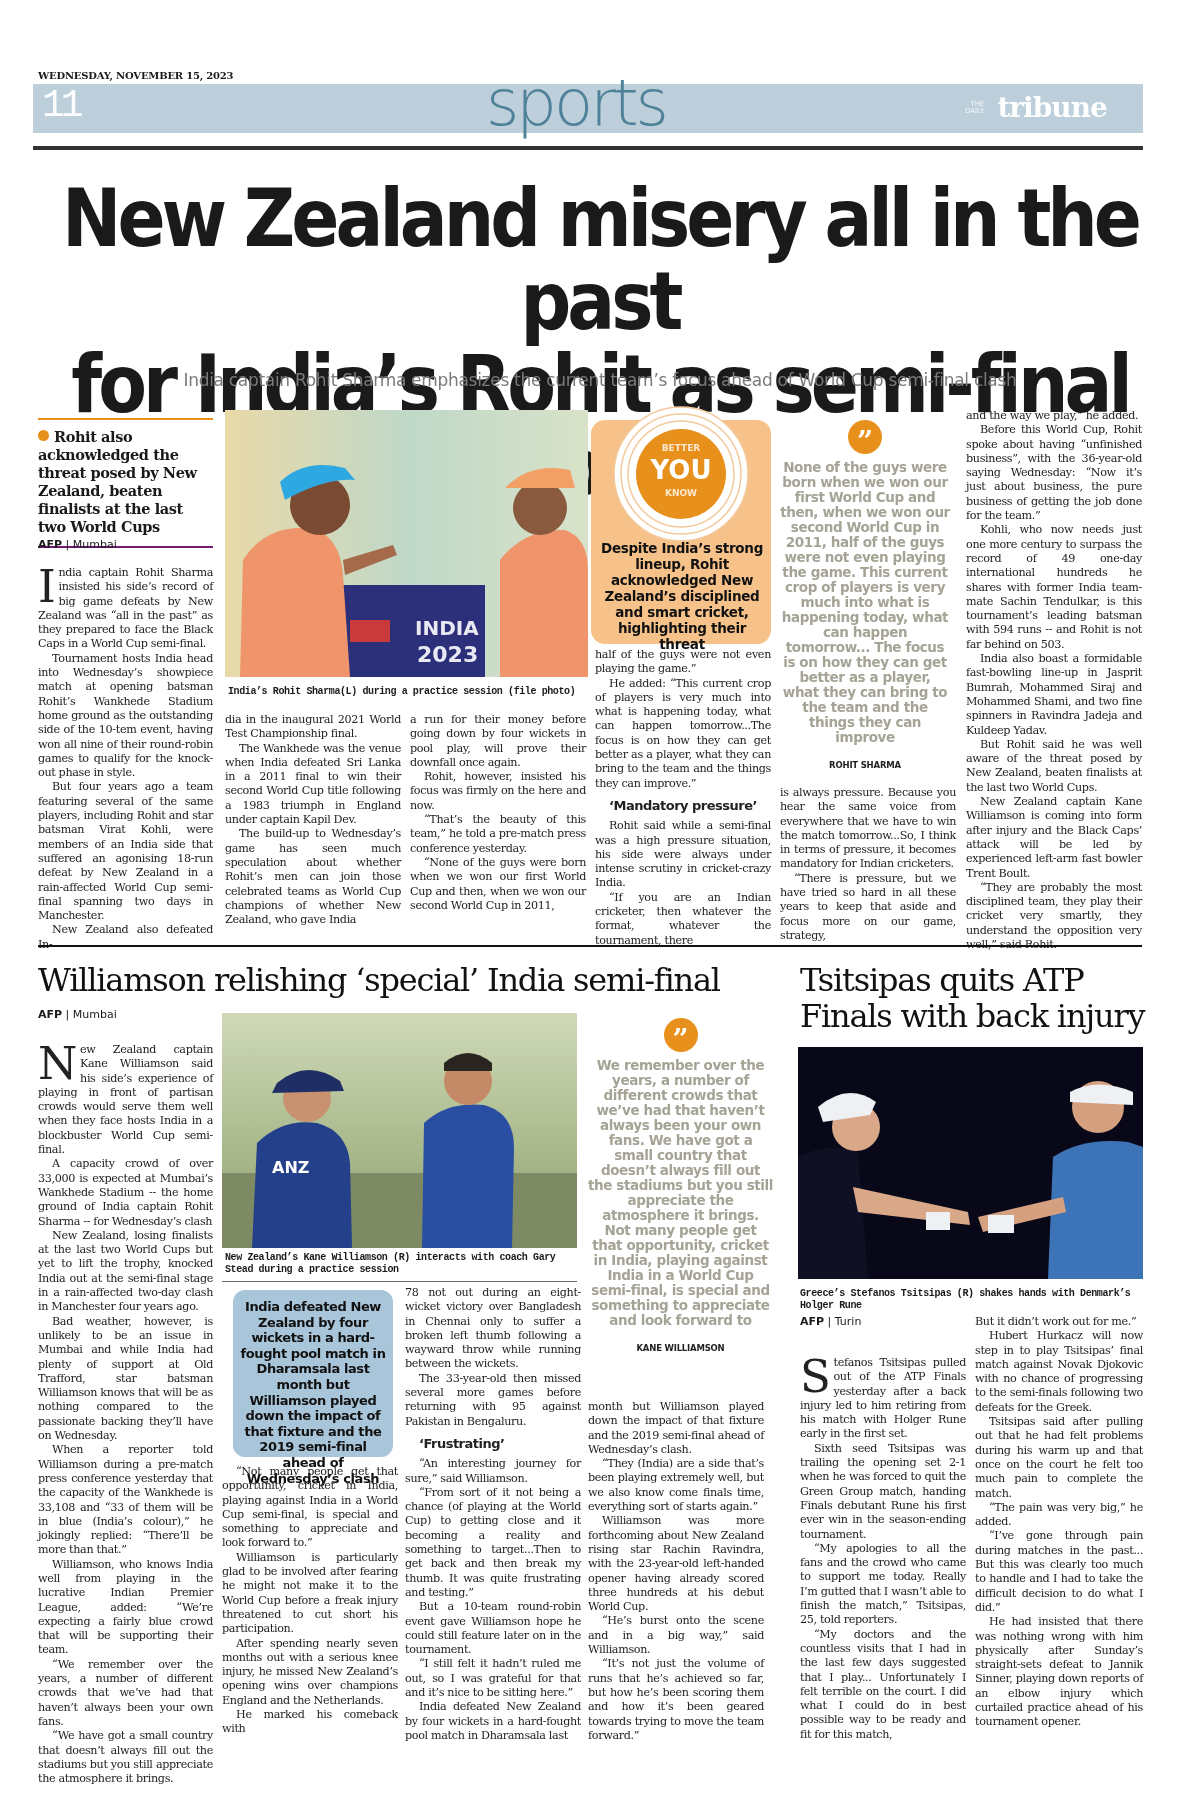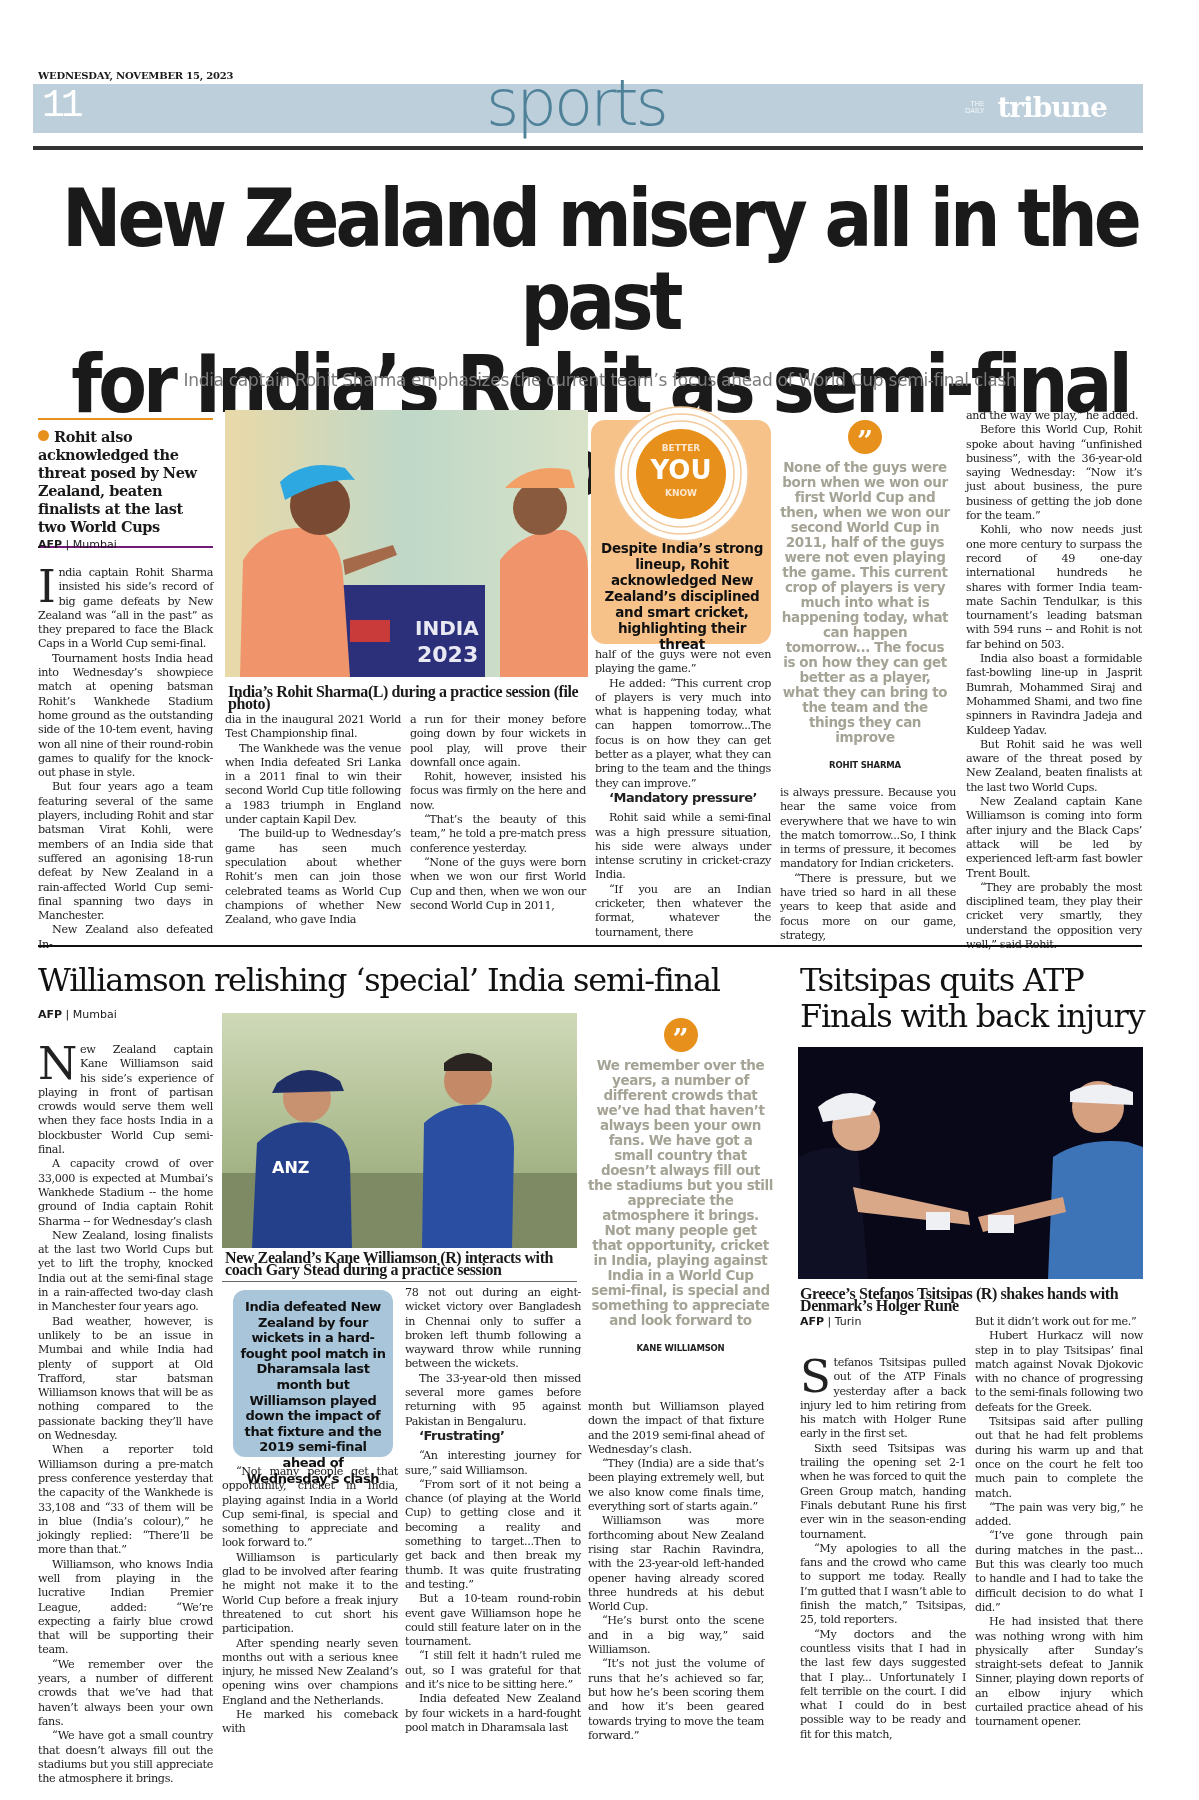--- a/index.html
+++ b/index.html
@@ -17,23 +17,23 @@
 .subhead{left:20px;top:370px;width:1160px;text-align:center;font-family:"DejaVu Sans",sans-serif;font-size:17px;color:#7a7a7a;letter-spacing:-0.3px}
 .hl-box{left:38px;top:418px;width:175px;border-top:2px solid #e8901c;border-bottom:2px solid #701a75;padding:8px 0 10px}
 .hl-box p{font-family:"DejaVu Serif",serif;font-weight:bold;font-size:14.5px;line-height:18px;letter-spacing:-0.4px}
 .dot{display:inline-block;width:11px;height:11px;border-radius:50%;background:#e8901c;margin-right:5px;vertical-align:1px}
 .byline{font-family:"DejaVu Sans",sans-serif;font-size:11px}
 .byline b{font-weight:bold}
 .col{font-family:"DejaVu Serif",serif;font-size:11.2px;line-height:14.3px;text-align:justify;letter-spacing:-0.35px;color:#222}
 .col p{text-indent:14px}
 .col p.first{text-indent:0}
 .drop{float:left;font-size:45px;line-height:38px;margin:2px 3px 0 0;font-family:"DejaVu Serif",serif}
-.sub-h{font-family:"DejaVu Sans",sans-serif;font-weight:bold;font-size:13px;margin:0 0 6px;letter-spacing:-0.5px;text-indent:0}
+.sub-h{font-family:"DejaVu Sans",sans-serif;font-weight:bold;font-size:13px;margin:8px 0 6px;letter-spacing:-0.5px;text-indent:0}
 .photo{overflow:hidden}
-.caption{font-family:Liberation Serif, serif;font-size:16px;font-weight:bold;letter-spacing:-0.4px;line-height:12px}
+.caption{font-family:Liberation Mono, monospace;font-size:10px;font-weight:bold;letter-spacing:-0.4px;line-height:12px}
 .pull{font-family:"DejaVu Sans",sans-serif;font-weight:bold;color:#a5a395;text-align:center;font-size:13.5px;line-height:15px;letter-spacing:-0.4px}
 .quote-icon{width:34px;height:34px;border-radius:50%;background:#e8901c;color:#fff;font-weight:bold;font-size:28px;line-height:44px;text-align:center;font-family:"DejaVu Serif",serif;margin:0 auto 6px}
 .attrib{font-family:"DejaVu Sans",sans-serif;font-size:8.5px;font-weight:bold;text-align:center;margin-top:15px;letter-spacing:-0.2px;color:#222}
 .byk{left:591px;top:420px;width:180px;height:224px;background:#f7c28a;border-radius:14px}
 .byk-circle{left:612px;top:405px;width:138px;height:138px}
 .byk-text{left:598px;top:540px;width:168px;text-align:center;font-family:"DejaVu Sans",sans-serif;font-weight:bold;font-size:13.5px;line-height:16px;letter-spacing:-0.3px;color:#111}
 .hr{height:1.5px;background:#111}
 .h2{font-family:"DejaVu Serif",serif;font-size:32px;letter-spacing:-1.2px;line-height:36px;color:#111}
 .blue-box{left:233px;top:1290px;width:160px;height:167px;background:#a9c5d9;border-radius:12px;text-align:center;font-family:"DejaVu Sans",sans-serif;font-weight:bold;font-size:13px;line-height:15.6px;padding:9px 6px;letter-spacing:-0.4px;color:#111}
 </style>

